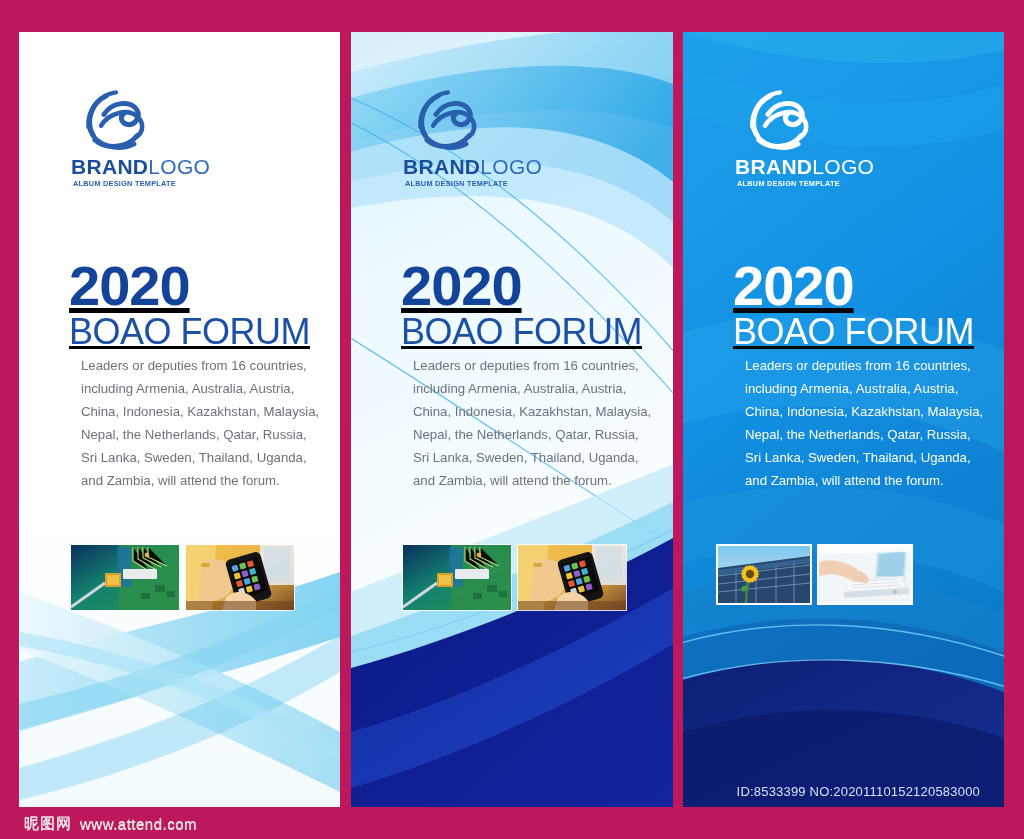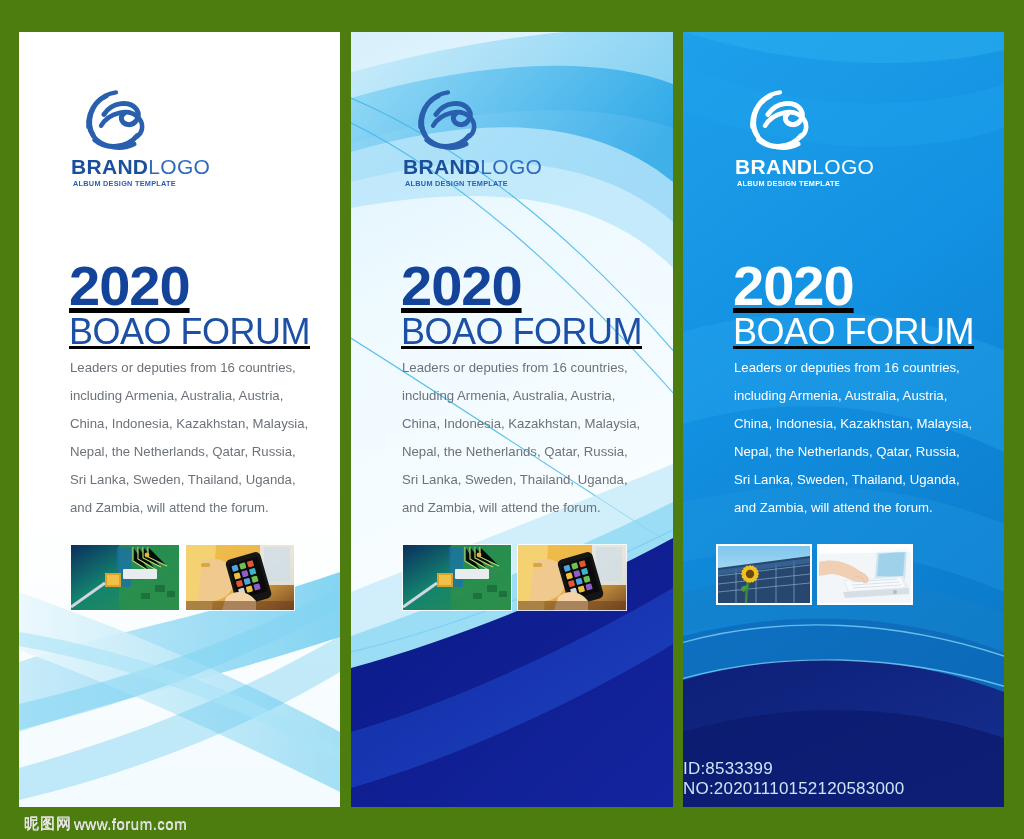--- a/index.html
+++ b/index.html
@@ -1,18 +1,18 @@
 <!DOCTYPE html>
 <html><head>
 <meta charset="utf-8">
 <title>Roll-up Banner Template Preview</title>
 <style>
   html,body{margin:0;padding:0;background:#000;}
   body{width:1024px;height:839px;overflow:hidden;font-family:"Liberation Sans",sans-serif;}
-  .stage{position:relative;width:1024px;height:839px;background:#4d7c0f;}
+  .stage{position:relative;width:1024px;height:839px;background:#be185d;}
 
   .panel{position:absolute;top:32px;height:775px;overflow:hidden;}
   #panel-1{left:19px;width:321px;background:#ffffff;}
   #panel-2{left:351px;width:322px;background:#eef8fd;}
   #panel-3{left:683px;width:321px;background:#108ede;}
 
   .pbg{position:absolute;inset:0;overflow:hidden;}
   .pbg svg{position:absolute;inset:0;width:100%;height:100%;display:block;}
 
   .content{position:absolute;inset:0;}
@@ -38,40 +38,40 @@
   
   .title-block{position:absolute;left:50px;top:228px;text-decoration:underline;}
   .year{font-size:56px;font-weight:bold;line-height:.92;letter-spacing:-1px;}
   .forum{font-size:36px;font-weight:normal;line-height:1.02;letter-spacing:-.5px;margin-top:2px;}
   .navy .year{color:#13449a;}
   .navy .forum{color:#1b50a5;}
   .white .year{color:#ffffff;}
   .white .forum{color:#ffffff;}
 
   
-  .body-copy{position:absolute;left:51px;top:322px;width:245px;
-             font-size:13.2px;line-height:28px;}
+  .body-copy{position:absolute;left:62px;top:322px;width:245px;
+             font-size:13.2px;line-height:23px;}
   .navy .body-copy{color:#6c7279;}
   .white .body-copy{color:#ffffff;}
 
   
   .photos{position:absolute;left:51px;top:512px;display:flex;gap:5px;}
   .photo{width:108px;height:65px;overflow:hidden;position:relative;
          border:1px solid rgba(255,255,255,.85);box-sizing:content-box;}
   #panel-3 .photos{left:33px;top:512px;}
   #panel-3 .photo{width:92px;height:57px;border:2px solid #ffffff;}
   .photo svg{position:absolute;inset:0;width:100%;height:100%;display:block;}
 
   
   .watermark{position:absolute;left:24px;bottom:6px;display:flex;align-items:center;
-             gap:2px;color:#d9d9d9;font-size:15px;letter-spacing:.5px;
+             gap:8px;color:#d9d9d9;font-size:15px;letter-spacing:.5px;
              text-shadow:0 1px 0 #fff;}
   .wm-cjk{font-family:"DejaVu Sans",sans-serif;font-size:15px;letter-spacing:1px;
           color:#e2e2e2;}
-  .idtag{position:absolute;right:16px;bottom:8px;color:#cfe3f5;font-size:17px;
+  .idtag{position:absolute;right:24px;bottom:8px;color:#cfe3f5;font-size:13px;
          letter-spacing:.2px;}
 </style>
 </head>
 <body>
 
 <div class="stage">
 
   <div class="panel navy" id="panel-1">
     <div class="pbg">
       <svg viewBox="0 0 321 775" preserveAspectRatio="none">
@@ -444,16 +444,16 @@
           </svg>
         </div>
       </div>
     </div>
 
     <div class="idtag">ID:8533399 NO:20201110152120583000</div>
   </div>
 
   <div class="watermark">
     <span class="wm-cjk">昵图网</span>
-    <span>www.forum.com</span>
+    <span>www.attend.com</span>
   </div>
 
 </div>
 
 </body></html>

